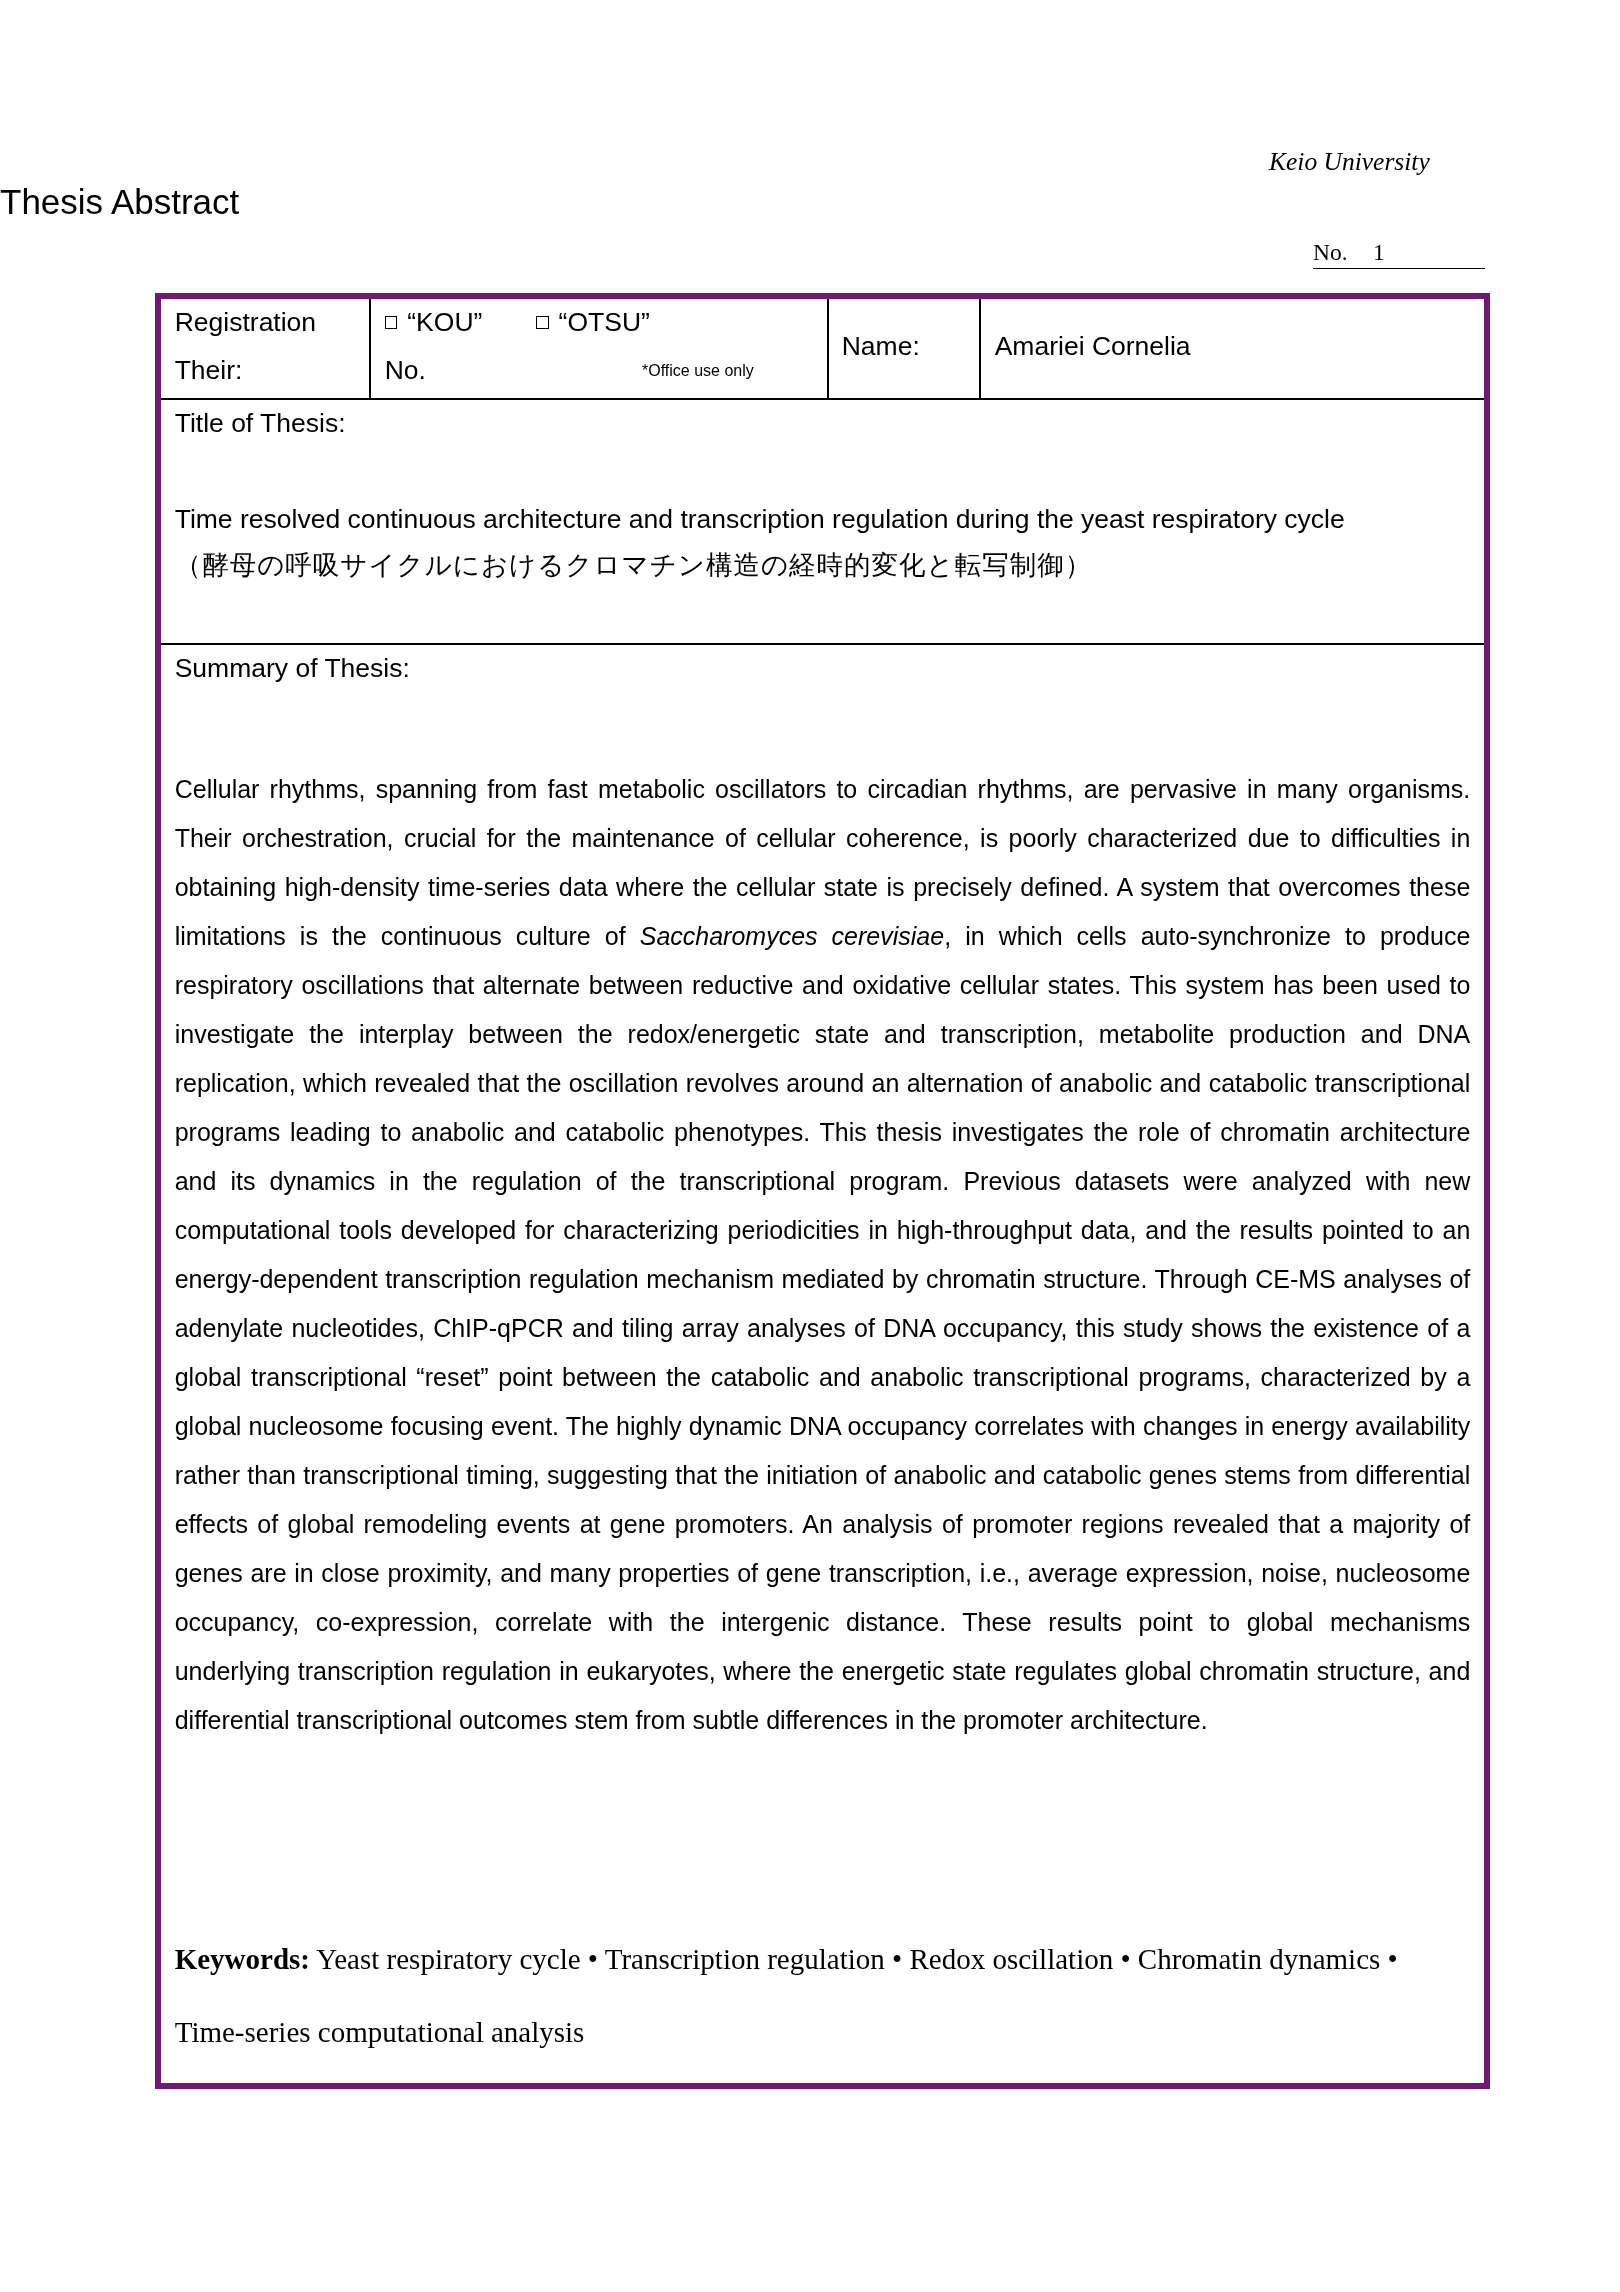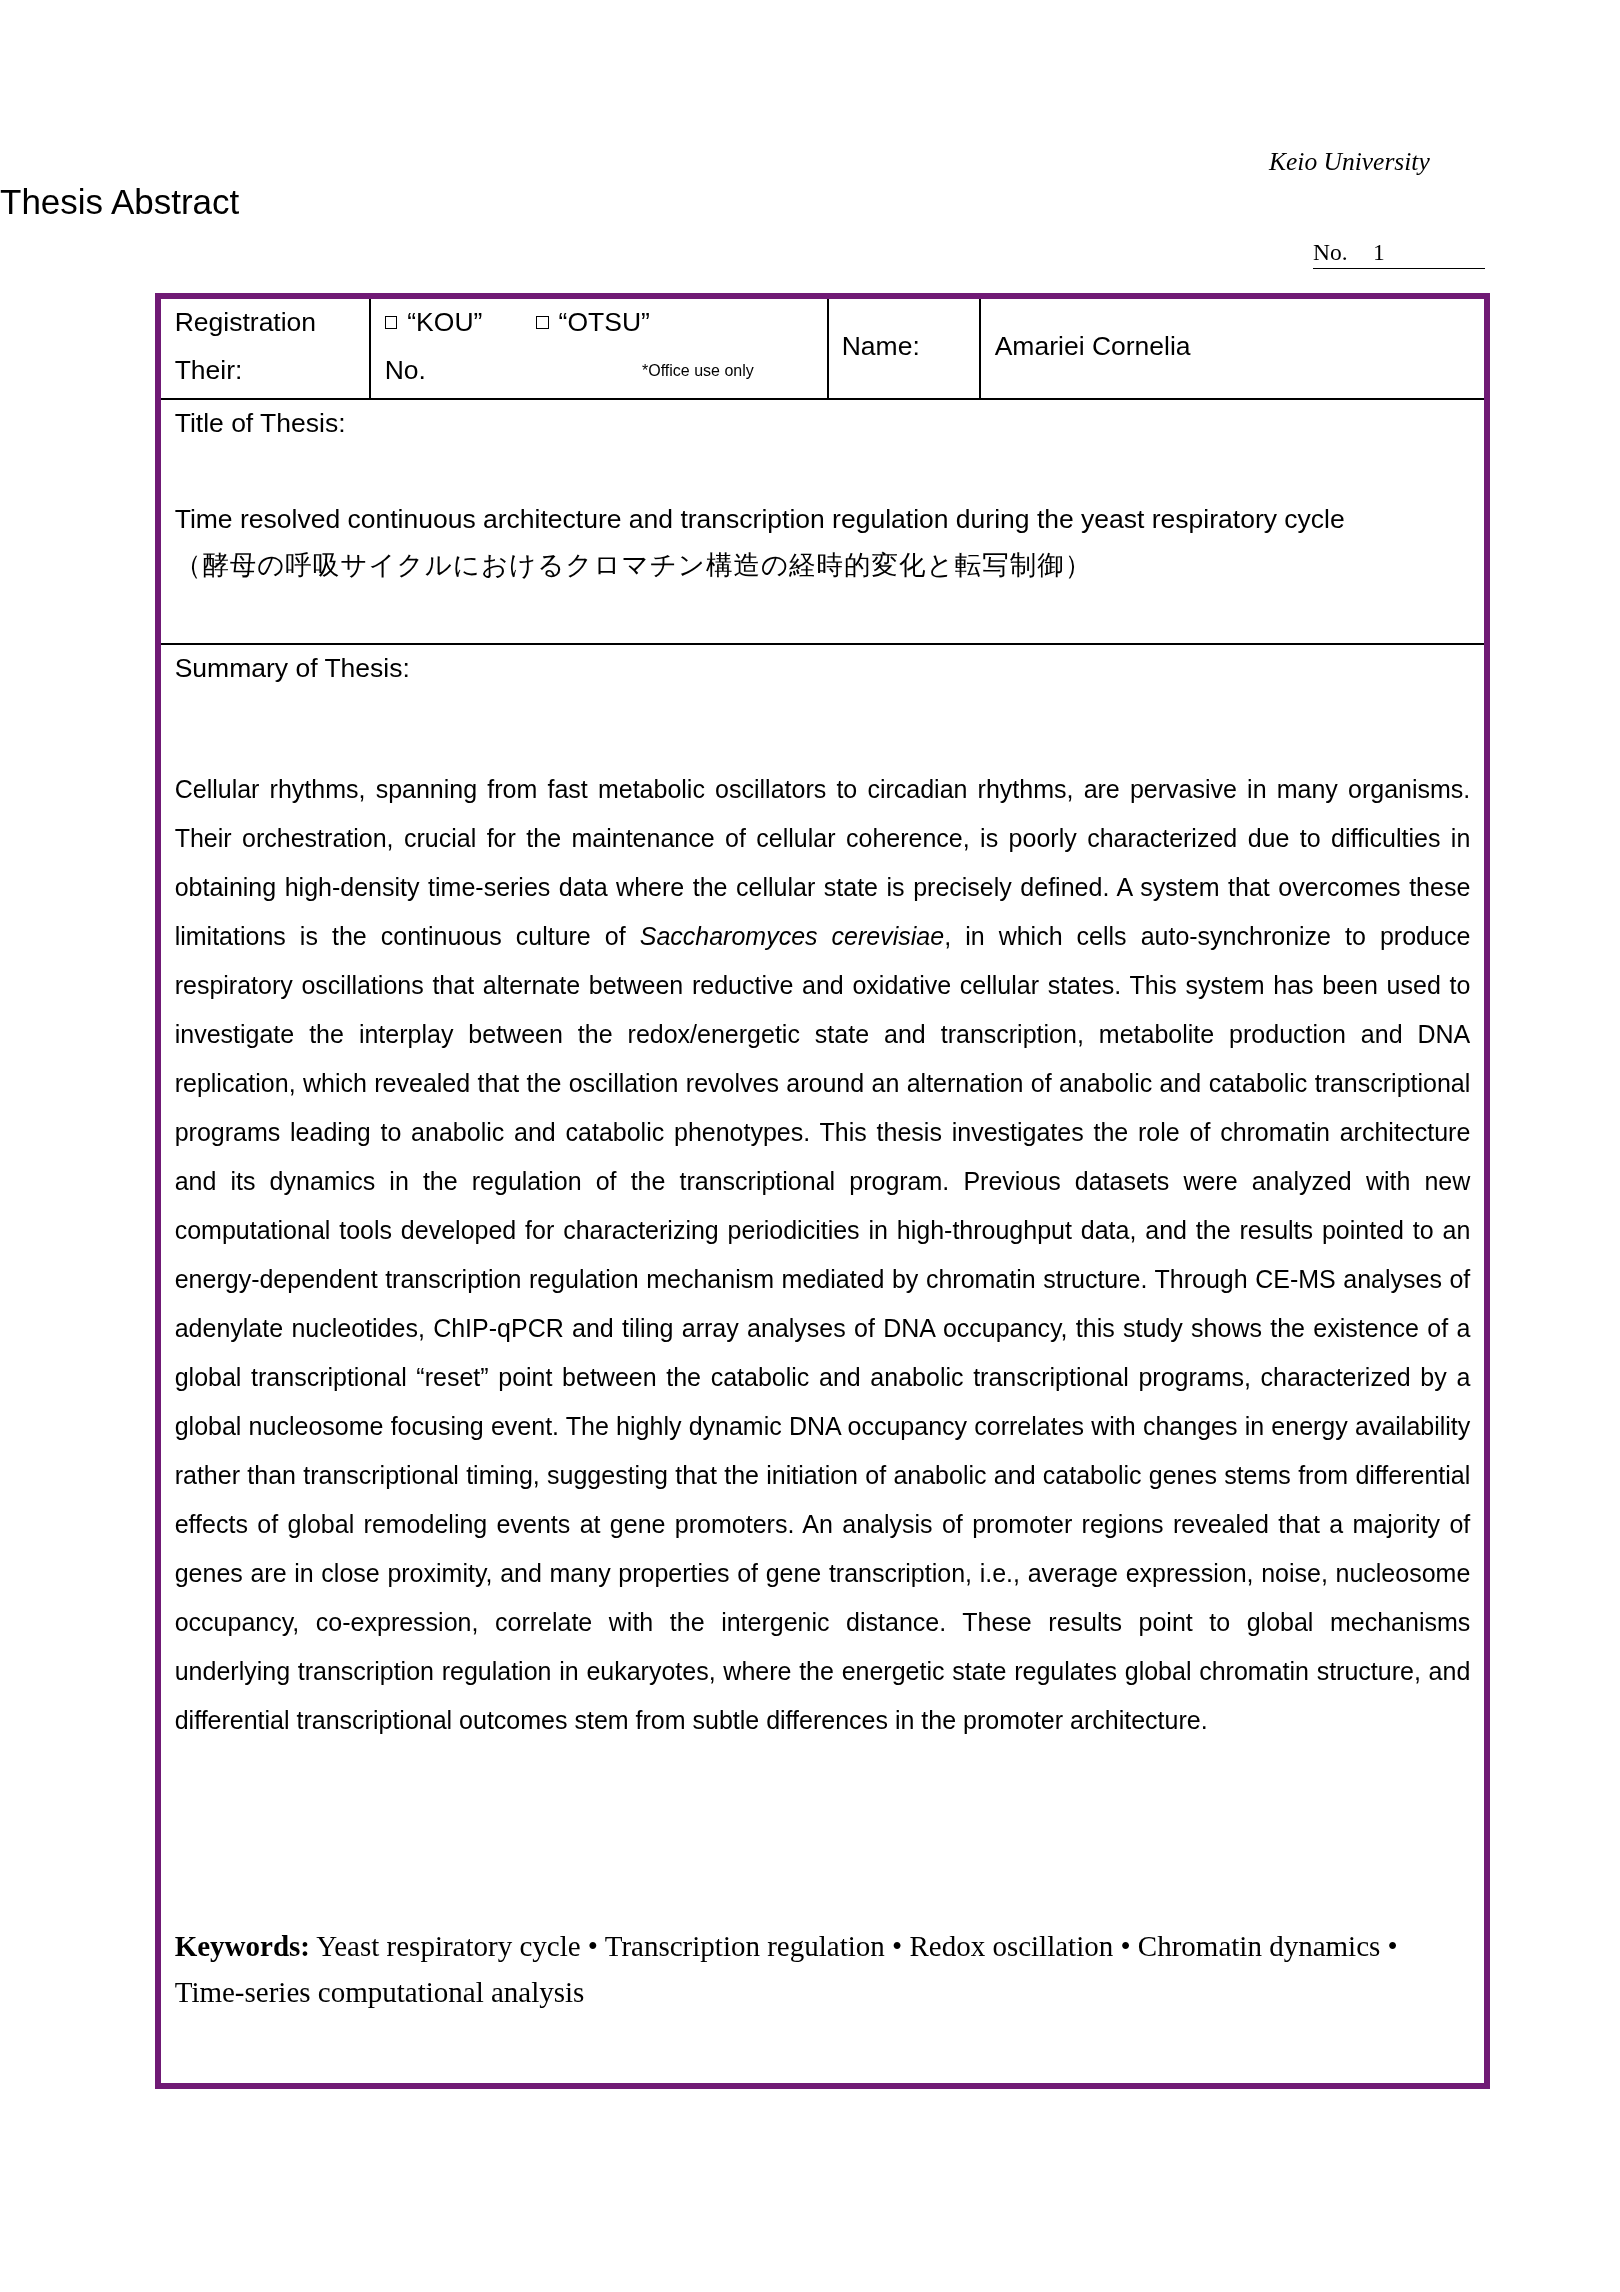--- a/index.html
+++ b/index.html
@@ -15,21 +15,21 @@
   .c2 { left: 210px; width: 458px; border-right: 2px solid #000; }
   .c3 { left: 667px; width: 153px; border-right: 2px solid #000; }
   .c4 { left: 820px; right: 0; }
   .lbl { position: absolute; font-size: 26.5px; }
   .row-title { position: absolute; left: 0; top: 99px; width: 100%; height: 245px; border-bottom: 2px solid #000; }
   .row-summary { position: absolute; left: 0; top: 344px; width: 100%; bottom: 0; }
   .section-label { position: absolute; left: 13.7px; top: 9.8px; font-size: 26.5px; }
   .thesis-title { position: absolute; left: 13.7px; top: 106px; font-size: 26.5px; }
   .thesis-title-jp { position: absolute; left: 13.7px; top: 149px; font-size: 26.5px; font-family: "DejaVu Serif", serif; letter-spacing: 1px; }
   .summary-text { position: absolute; left: 13.7px; right: 13.7px; top: 122px; font-size: 25px; line-height: 49px; text-align: justify; text-align-last: left; }
-  .keywords { position: absolute; left: 13.7px; right: 13.7px; top: 1280px; font-family: "Liberation Serif", serif; font-size: 29px; line-height: 46px; }
+  .keywords { position: absolute; left: 13.7px; right: 13.7px; top: 1280px; font-family: "Liberation Serif", serif; font-size: 29px; line-height: 73px; }
   .keywords b { font-weight: bold; }
   .checkbox { display: inline-block; width: 10.8px; height: 10.8px; border: 1px solid #000; margin-right: 9.8px; vertical-align: 2px; }
 </style>
 </head>
 <body>
 
 <div class="university">Keio University</div>
 <div class="title">Thesis Abstract</div>
 <div class="number">
   <span>No.</span><span class="num-val">1</span>

